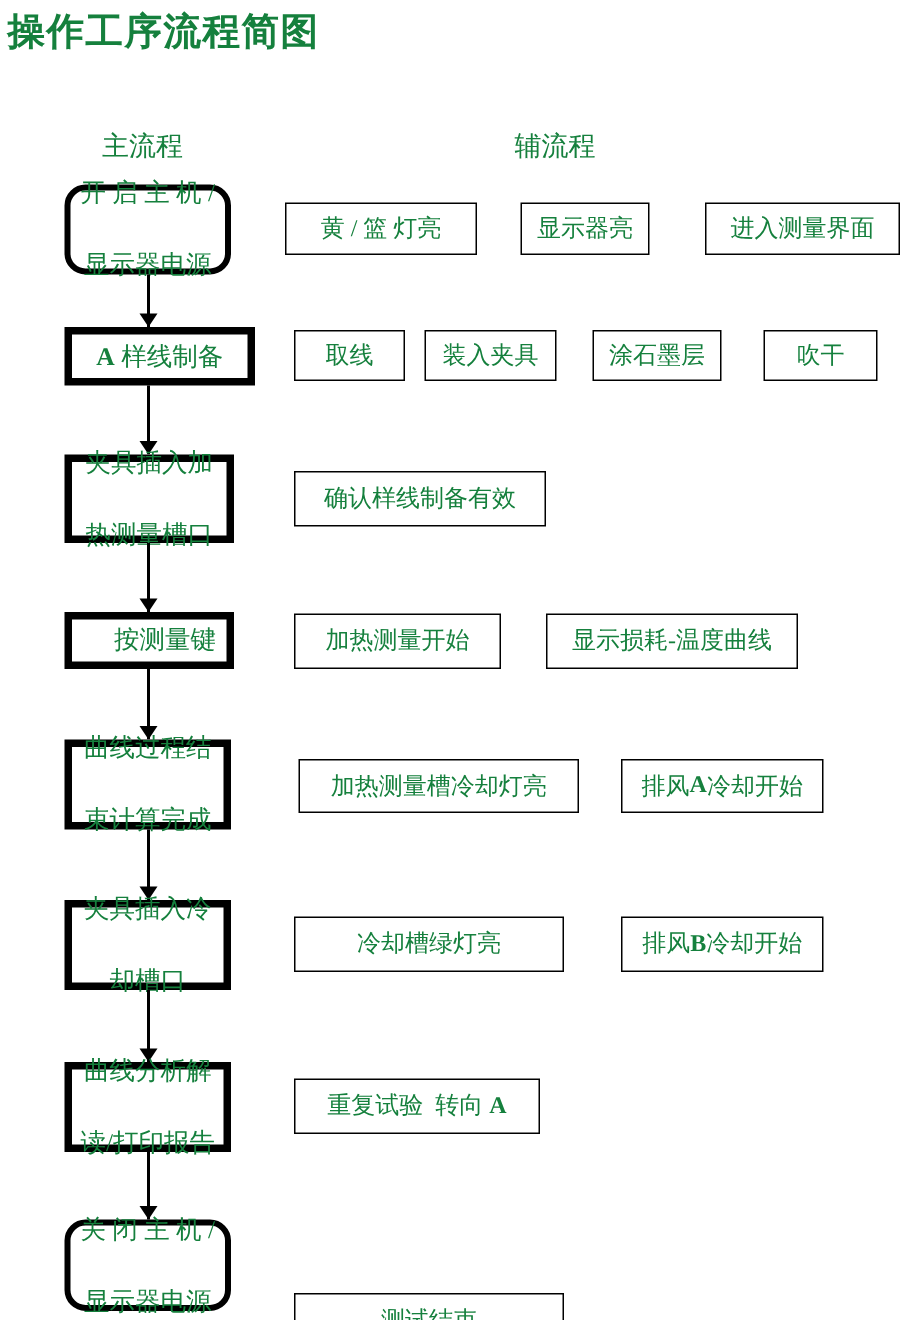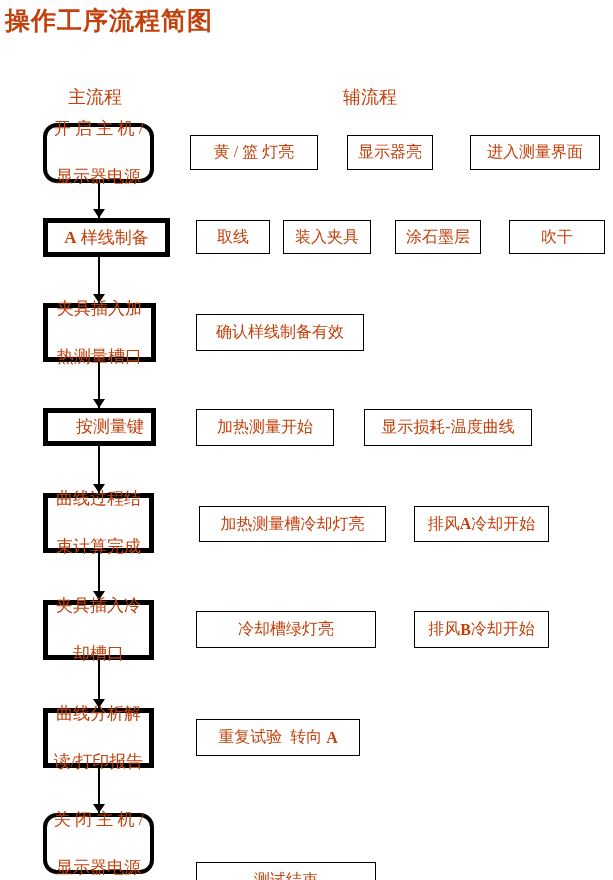--- a/index.html
+++ b/index.html
@@ -1,17 +1,17 @@
 <!DOCTYPE html>
 <html><head>
 <meta charset="utf-8">
 <style>
   html,body{margin:0;padding:0;background:#ffffff;}
   .canvas{
-    position:relative;width:613px;height:880px;background:#ffffff;color:#c2410c;
+    position:relative;width:613px;height:880px;background:#ffffff;color:#15803d;
     font-family:"Liberation Serif","DejaVu Serif",serif;overflow:hidden;
   }
   .title{
     position:absolute;left:5px;top:4px;margin:0;
     font-size:25px;font-weight:700;letter-spacing:1px;white-space:nowrap;
   }
   .col-header{
     position:absolute;top:85px;font-size:18px;font-weight:400;white-space:nowrap;
   }
   .mbox{
@@ -98,21 +98,21 @@
     <div>显示器电源</div>
   </div>
 
   <div class="abox" style="left:190px;top:135px;width:128px;height:35px;">黄 / 篮 灯亮</div>
   <div class="abox" style="left:347px;top:135px;width:86px;height:35px;">显示器亮</div>
   <div class="abox" style="left:470px;top:135px;width:130px;height:35px;">进入测量界面</div>
 
   <div class="abox" style="left:283px;top:220px;width:88px;height:34px;">装入夹具</div>
   <div class="abox" style="left:196px;top:220px;width:74px;height:34px;">取线</div>
   <div class="abox" style="left:395px;top:220px;width:86px;height:34px;">涂石墨层</div>
-  <div class="abox" style="left:509px;top:220px;width:96px;height:34px;">吹干</div>
+  <div class="abox" style="left:509px;top:220px;width:76px;height:34px;">吹干</div>
 
   <div class="abox" style="left:196px;top:314px;width:168px;height:37px;">确认样线制备有效</div>
 
   <div class="abox" style="left:196px;top:409px;width:138px;height:37px;">加热测量开始</div>
   <div class="abox" style="left:364px;top:409px;width:168px;height:37px;">显示损耗-温度曲线</div>
 
   <div class="abox" style="left:199px;top:506px;width:187px;height:36px;">加热测量槽冷却灯亮</div>
   <div class="abox" style="left:414px;top:506px;width:135px;height:36px;">
     <span>排风 </span>
       <b>A</b>

